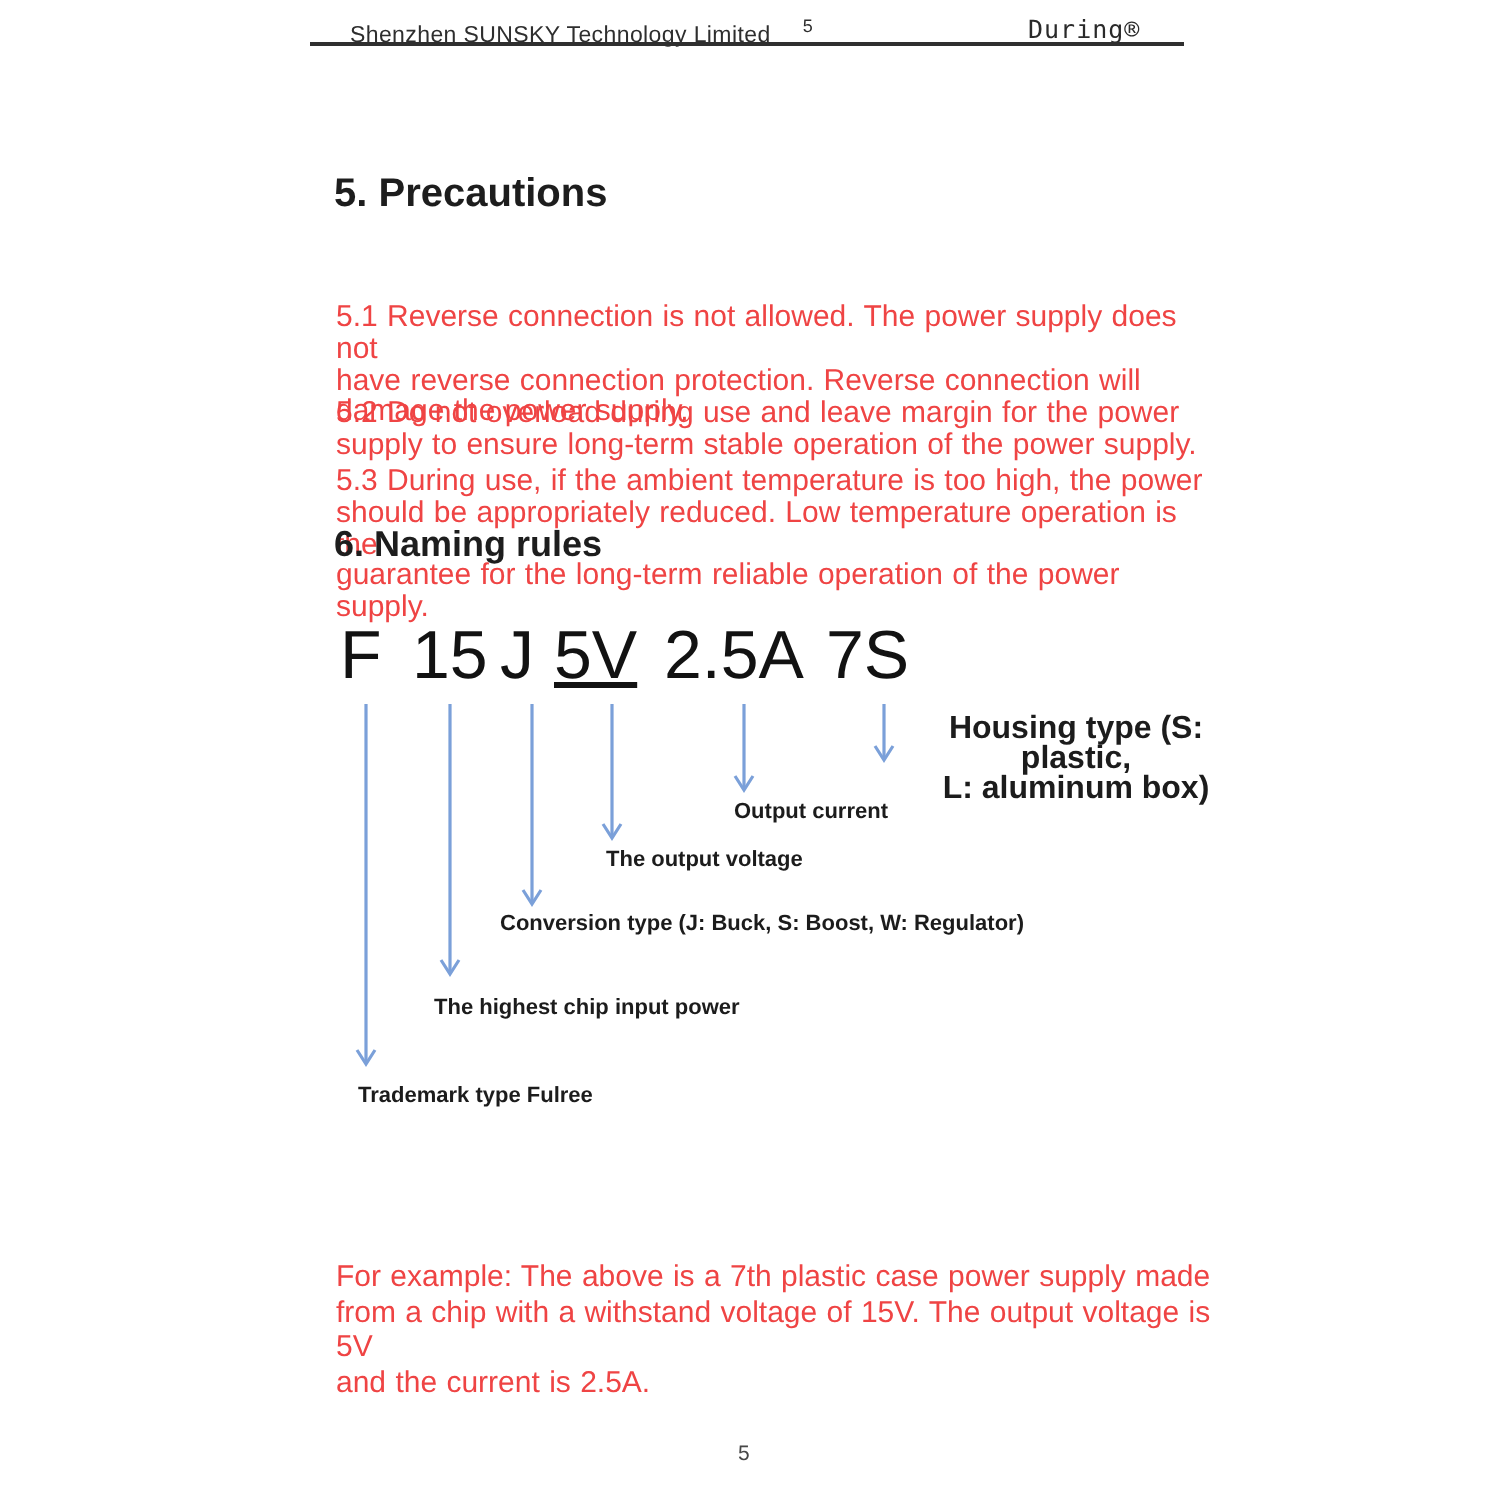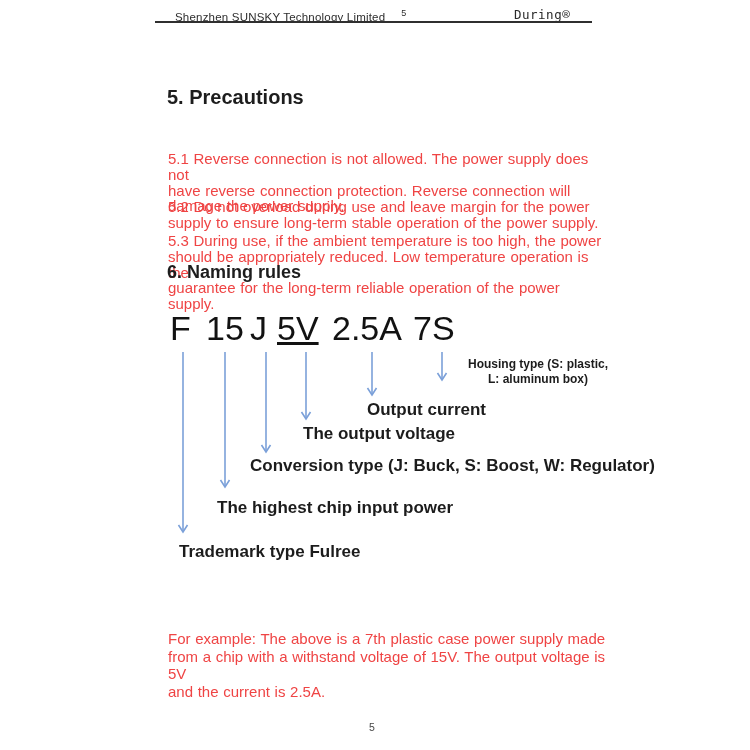--- a/index.html
+++ b/index.html
@@ -103,31 +103,31 @@
   .cp-5v   { left: 277px; text-decoration: underline; }
   .cp-25a  { left: 332px; }
   .cp-7s   { left: 413px; }
   .arrows-svg {
     position: absolute;
     left: 0; top: 0;
     width: 750px; height: 280px;
   }
   .dlabel {
     position: absolute;
-    font-size: 17px;
+    font-size: 11px;
     font-weight: bold;
     color: #1c1c1c;
     white-space: nowrap;
   }
   .lb-housing {
     left: 458px; top: 57px;
     width: 160px;
     text-align: center;
     white-space: pre-line;
-    font-size: 12px;
+    font-size: 16px;
     line-height: 15px;
   }
   .lb-current    { left: 367px; top: 100px; }
   .lb-voltage    { left: 303px; top: 124px; }
   .lb-conversion { left: 250px; top: 156px; }
   .lb-chip       { left: 217px; top: 198px; }
   .lb-trademark  { left: 179px; top: 242px; }
   
   .pagenum {
     position: absolute;

